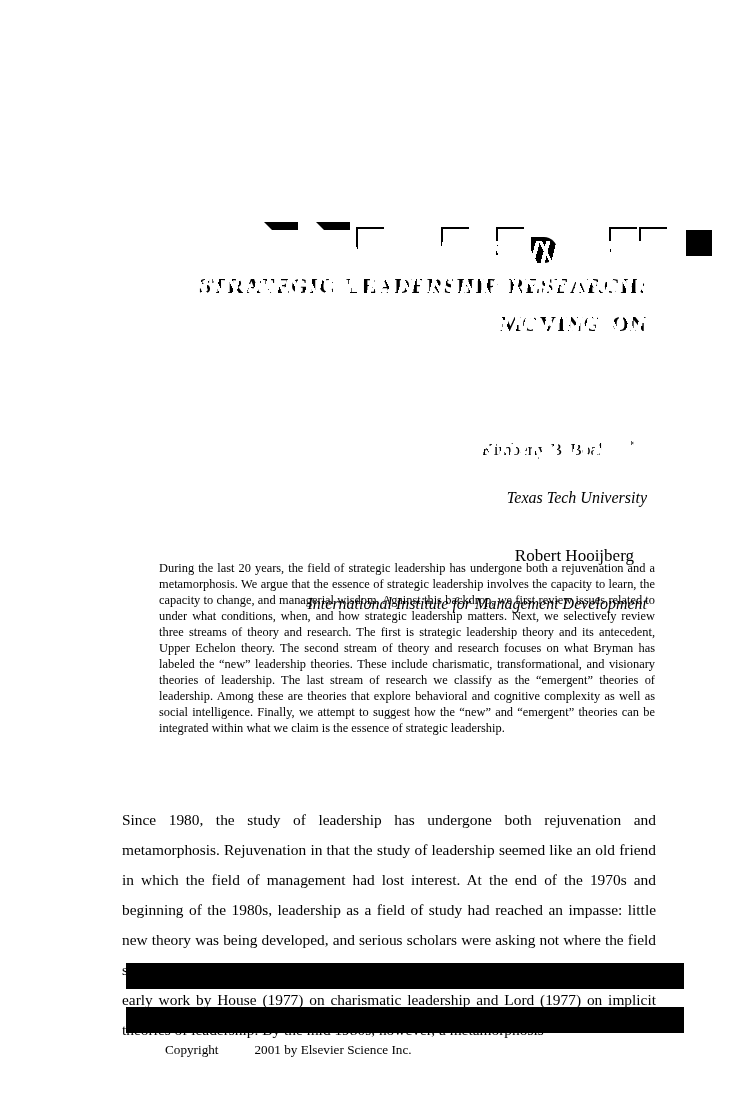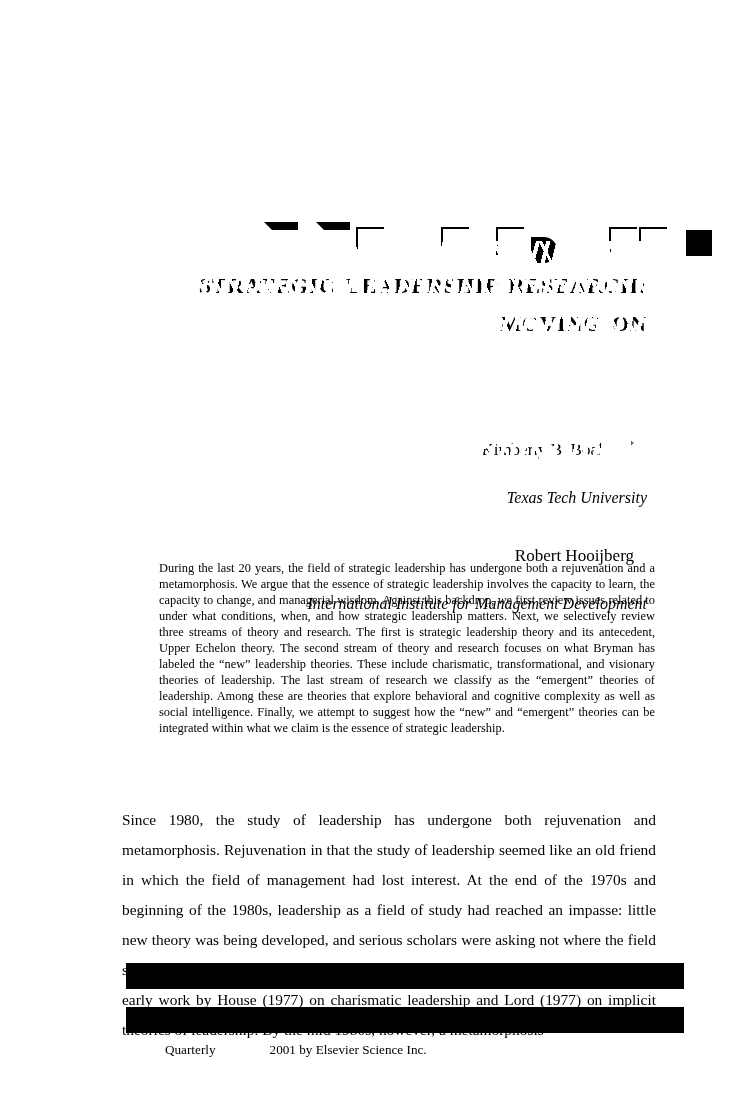--- a/index.html
+++ b/index.html
@@ -90,21 +90,21 @@
     text-align: justify;
   }
   .footnote .em-label { font-style: italic; }
   .journal-footer {
     position: absolute;
     left: 100px; top: 989px;
     width: 560px;
     font-size: 13.2px;
     line-height: 18.2px;
   }
-  .cp-gap { margin-left: 28px; }
+  .cp-gap { margin-left: 10px; }
 </style>
 </head>
 <body>
 
 <div class="page">
 
   <div>
     <div class="artifact a-tri" style="left:238px; top:196px;"></div>
     <div class="artifact a-tri" style="left:290px; top:196px;"></div>
     <div class="artifact a-tick" style="left:330px; top:201px;"></div>
@@ -131,16 +131,16 @@
   </div>
 
   <p class="abstract">During the last 20 years, the field of strategic leadership has undergone both a rejuvenation and a metamorphosis. We argue that the essence of strategic leadership involves the capacity to learn, the capacity to change, and managerial wisdom. Against this backdrop, we first review issues related to under what conditions, when, and how strategic leadership matters. Next, we selectively review three streams of theory and research. The first is strategic leadership theory and its antecedent, Upper Echelon theory. The second stream of theory and research focuses on what Bryman has labeled the “new” leadership theories. These include charismatic, transformational, and visionary theories of leadership. The last stream of research we classify as the “emergent” theories of leadership. Among these are theories that explore behavioral and cognitive complexity as well as social intelligence. Finally, we attempt to suggest how the “new” and “emergent” theories can be integrated within what we claim is the essence of strategic leadership.</p>
 
   <p class="body-par">Since 1980, the study of leadership has undergone both rejuvenation and metamorphosis. Rejuvenation in that the study of leadership seemed like an old friend in which the field of management had lost interest. At the end of the 1970s and beginning of the 1980s, leadership as a field of study had reached an impasse: little new theory was being developed, and serious scholars were asking not where the field should go next but whether leadership even matters. Notable exceptions included the early work by House (1977) on charismatic leadership and Lord (1977) on implicit theories of leadership. By the mid 1980s, however, a metamorphosis</p>
 
   <div class="rule rule-1"></div>
   <div class="rule rule-2"></div>
 
   <div class="journal-footer">
-    <div><span>Quarterly</span><span class="cp-gap">2001 by Elsevier Science Inc.</span></div>
+    <div><span>Copyright</span><span class="cp-gap">2001 by Elsevier Science Inc.</span></div>
   </div>
 
 </div>
 
 </body></html>

